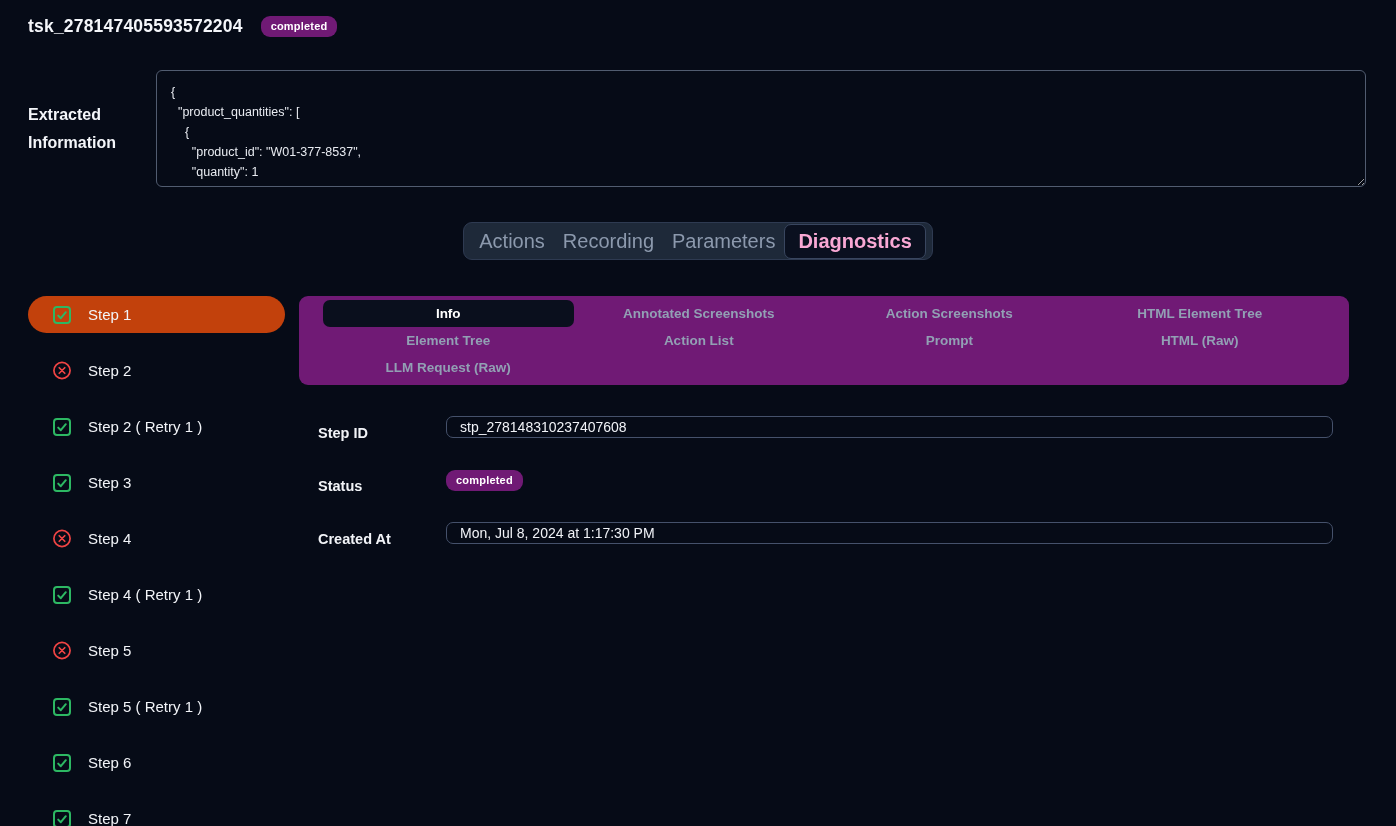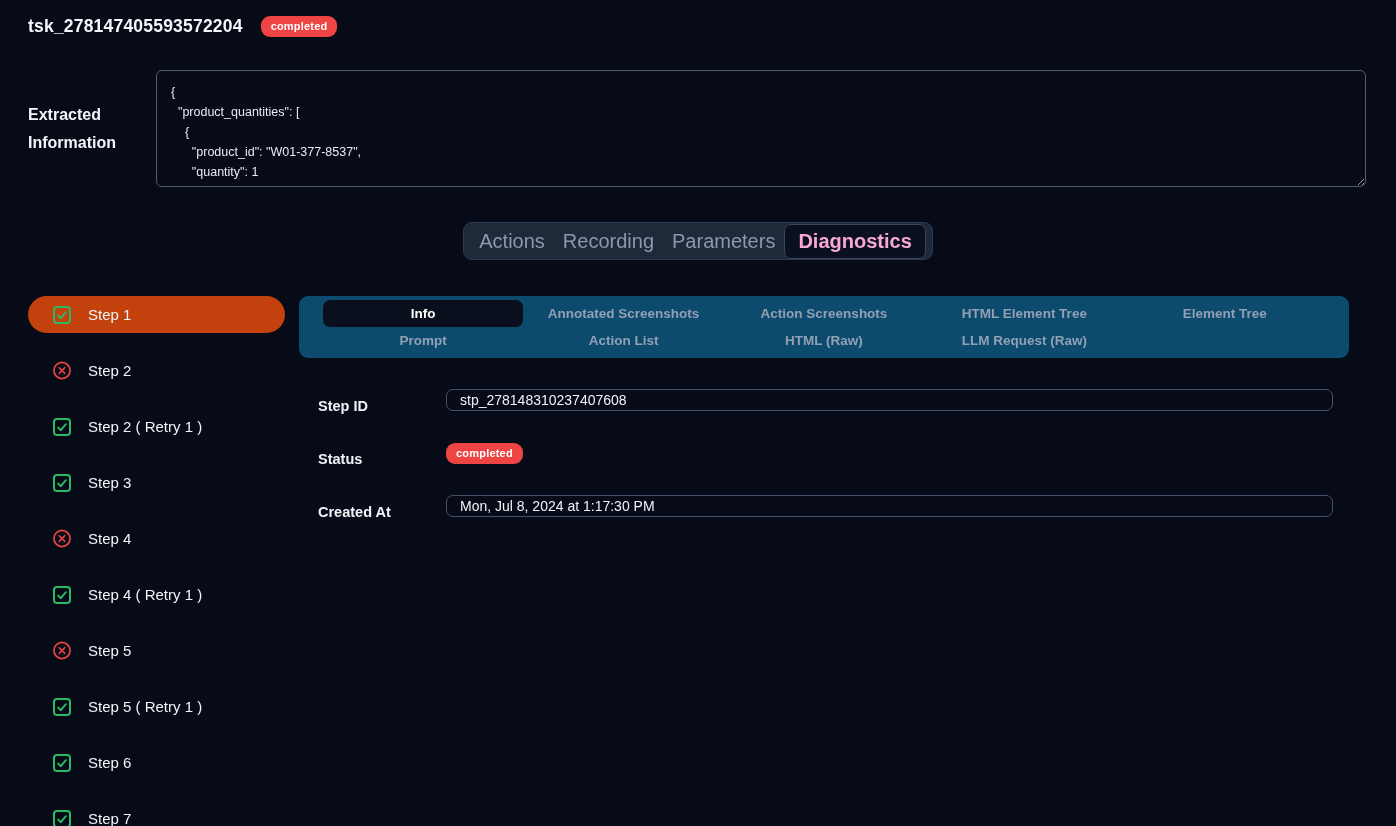--- a/index.html
+++ b/index.html
@@ -7,21 +7,21 @@
   body {
     background:#060b17;
     color:#eef1f6;
     font-family:"Liberation Sans", sans-serif;
   }
 
   
   .header { display:flex; align-items:center; gap:18px; padding:14px 0 0 28px; height:38px; }
   .task-title { font-size:17.5px; font-weight:700; letter-spacing:.2px; color:#f4f6fa; }
   .badge {
-    display:inline-block; background:#ef4444; color:#ffffff;
+    display:inline-block; background:#701a75; color:#ffffff;
     font-size:11px; font-weight:700; line-height:1;
     padding:5px 10px 5px; border-radius:9px; letter-spacing:.2px;
   }
 
   
   .extract-row { display:flex; align-items:center; margin:32px 30px 0 28px; }
   .extract-label { width:98px; margin-right:30px; font-size:16px; font-weight:700; line-height:28px; color:#f4f6fa; }
   .extract-box {
     flex:1; height:117px;
     background:transparent; border:1px solid #515c70; border-radius:6px;
@@ -57,22 +57,22 @@
     cursor:pointer;
   }
   .step-row.active { background:#c2410c; }
   .step-icon { width:20px; height:20px; flex:none; display:flex; align-items:center; justify-content:center; }
   .step-label { font-size:15px; font-weight:500; color:#f2f4f8; white-space:nowrap; }
 
   
   .right-col { flex:1; margin-right:47px; }
 
   .subtabs {
-    display:grid; grid-template-columns:repeat(5,1fr);
-    background:#0c4a6e; border-radius:9px; padding:4px 24px;
+    display:grid; grid-template-columns:repeat(4,1fr);
+    background:#701a75; border-radius:9px; padding:4px 24px;
   }
   .subtab {
     text-align:center; font-size:13.5px; font-weight:600; color:#92a0b4;
     padding:6px 0; border-radius:7px; cursor:pointer; white-space:nowrap;
   }
   .subtab.active { background:#0a0f1d; color:#ffffff; font-weight:700; }
 
   
   .details { margin-top:25px; padding-left:19px; }
   .detail-row { display:flex; align-items:center; margin-bottom:19px; min-height:34px; }
@@ -206,22 +206,22 @@
   </div>
     </div>
 
   <div class="right-col">
     <div class="subtabs">
         <div class="subtab active">Info</div>
         <div class="subtab">Annotated Screenshots</div>
         <div class="subtab">Action Screenshots</div>
         <div class="subtab">HTML Element Tree</div>
         <div class="subtab">Element Tree</div>
+        <div class="subtab">Action List</div>
         <div class="subtab">Prompt</div>
-        <div class="subtab">Action List</div>
         <div class="subtab">HTML (Raw)</div>
         <div class="subtab">LLM Request (Raw)</div>
       </div>
 
     <div class="details">
       <div class="detail-row">
         <div class="detail-label">Step ID</div>
         <div class="detail-value">
           <input class="detail-input" type="text" readonly="" value="stp_278148310237407608" style="">
         </div>

